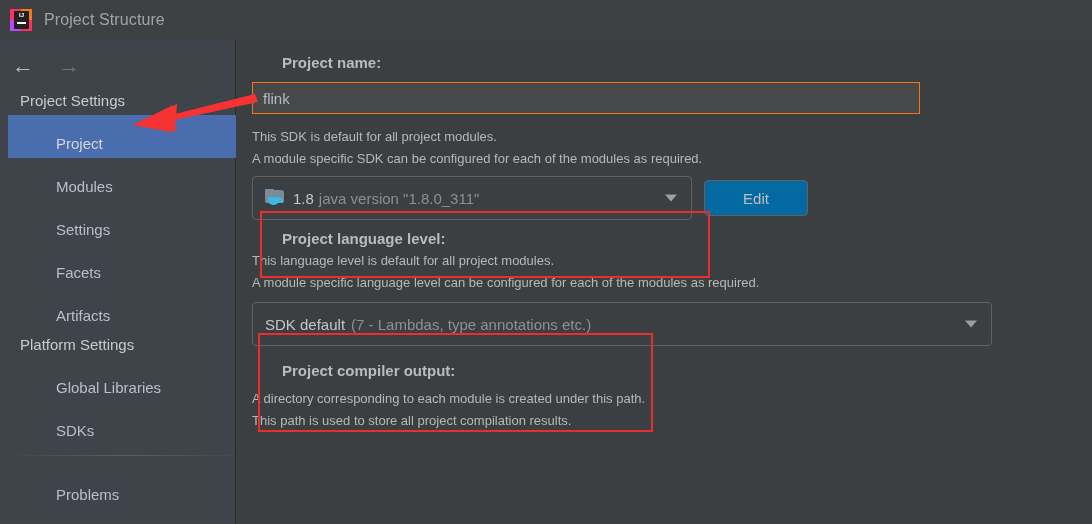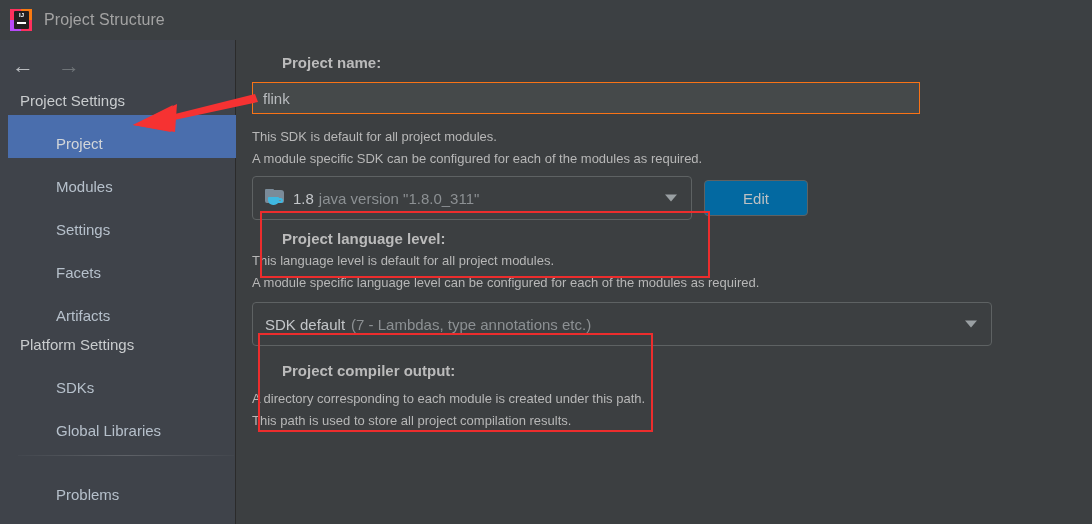--- a/index.html
+++ b/index.html
@@ -181,22 +181,22 @@
 
     <div class="navlist">
       <div class="nav-group">Project Settings</div>
       <div class="nav-item selected">Project</div>
       <div class="nav-item">Modules</div>
       <div class="nav-item">Settings</div>
       <div class="nav-item">Facets</div>
       <div class="nav-item">Artifacts</div>
 
       <div class="nav-group">Platform Settings</div>
+      <div class="nav-item">Global Libraries</div>
       <div class="nav-item">SDKs</div>
-      <div class="nav-item">Global Libraries</div>
 
       <div class="nav-sep"></div>
 
       <div class="nav-item">Problems</div>
     </div>
   </div>
 
   <div class="main">
 
     <div class="lbl-bold">Project name:</div>

